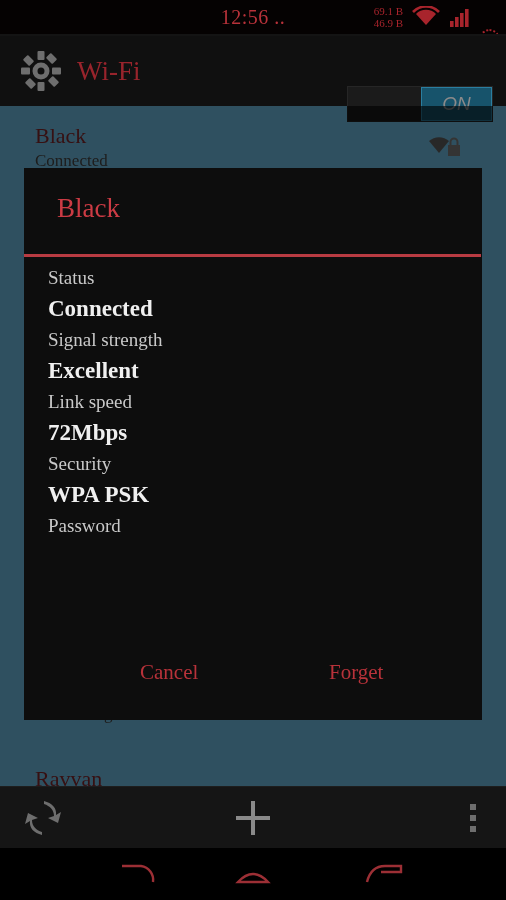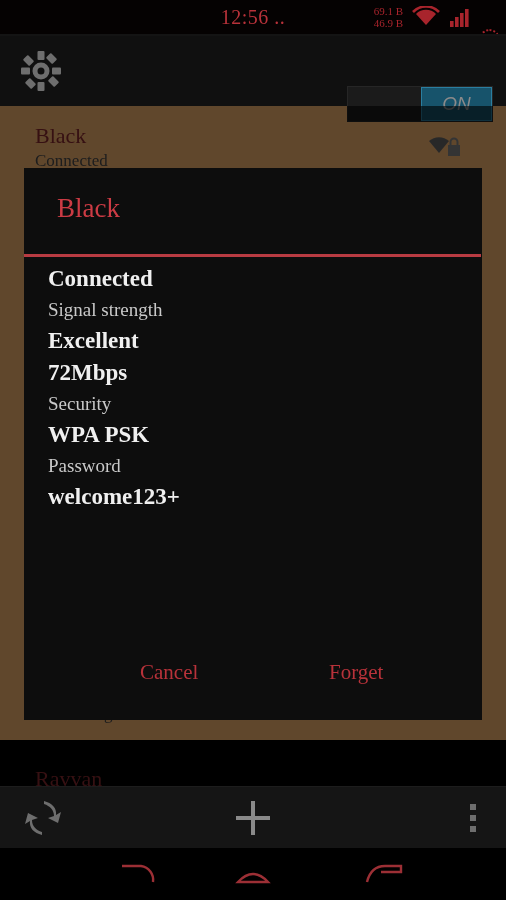--- a/index.html
+++ b/index.html
@@ -2,21 +2,21 @@
 <html><head>
 <meta charset="utf-8">
 <style>
   * { margin:0; padding:0; box-sizing:border-box; }
   html,body {
     width:506px; height:900px;
     background:#000;
     font-family:"Liberation Serif", serif;
     overflow:hidden;
   }
-  #screen { position:relative; width:506px; height:740px; background:#fdba74; }
+  #screen { position:relative; width:506px; height:900px; background:#7dd3fc; }
 
   
   .statusbar{
     position:absolute; left:0; top:0; width:506px; height:34px;
     background:#050202;
     display:flex; align-items:center;
   }
   .sb-clock{
     position:absolute; left:0; right:0; text-align:center;
     color:#b8323a; font-size:20px; letter-spacing:.5px;
@@ -149,20 +149,21 @@
         <rect x="18.5" y="2" width="7" height="9" rx="1"></rect>
         <rect x="18.5" y="33" width="7" height="9" rx="1"></rect>
         <rect x="2" y="18.5" width="9" height="7" rx="1"></rect>
         <rect x="33" y="18.5" width="9" height="7" rx="1"></rect>
         <rect x="6" y="7" width="7" height="9" rx="1" transform="rotate(-45 9.5 11.5)"></rect>
         <rect x="31" y="28" width="7" height="9" rx="1" transform="rotate(-45 34.5 32.5)"></rect>
         <rect x="28" y="6" width="9" height="7" rx="1" transform="rotate(45 32.5 9.5)"></rect>
         <rect x="7" y="31" width="9" height="7" rx="1" transform="rotate(45 11.5 34.5)"></rect>
       </g>
     </svg>
+    <div class="ab-title">Wi-Fi</div>
     <div class="toggle">
       <div class="toggle-thumb">ON</div>
     </div>
   </div>
 
   <div class="wlist">
     <div class="witem" style="top:9px">
       <div class="name">Black</div>
       <div class="sub">Connected</div>
       <svg class="wicon" width="38" height="30" viewBox="0 0 38 30">
@@ -202,38 +203,39 @@
   </div>
 
   <div class="scrim"></div>
 
   <div class="dialog">
     <div class="dlg-title">Black</div>
     <div class="dlg-rule"></div>
 
     <div class="dlg-body">
       <div class="row">
+        <div class="lab">Status</div>
         <div class="val">Connected</div>
       </div>
       <div class="row">
         <div class="lab">Signal strength</div>
         <div class="val">Excellent</div>
       </div>
       <div class="row">
+        <div class="lab">Link speed</div>
         <div class="val">72Mbps</div>
       </div>
       <div class="row">
         <div class="lab">Security</div>
         <div class="val">WPA PSK</div>
       </div>
       <div class="row">
       </div>
       <div class="row">
         <div class="lab">Password</div>
-        <div class="val">welcome123+</div>
       </div>
     </div>
 
     <div class="dlg-actions">
       <button class="btn btn-cancel">Cancel</button>
       <button class="btn btn-forget">Forget</button>
     </div>
   </div>
 
   <div class="bottombar">

